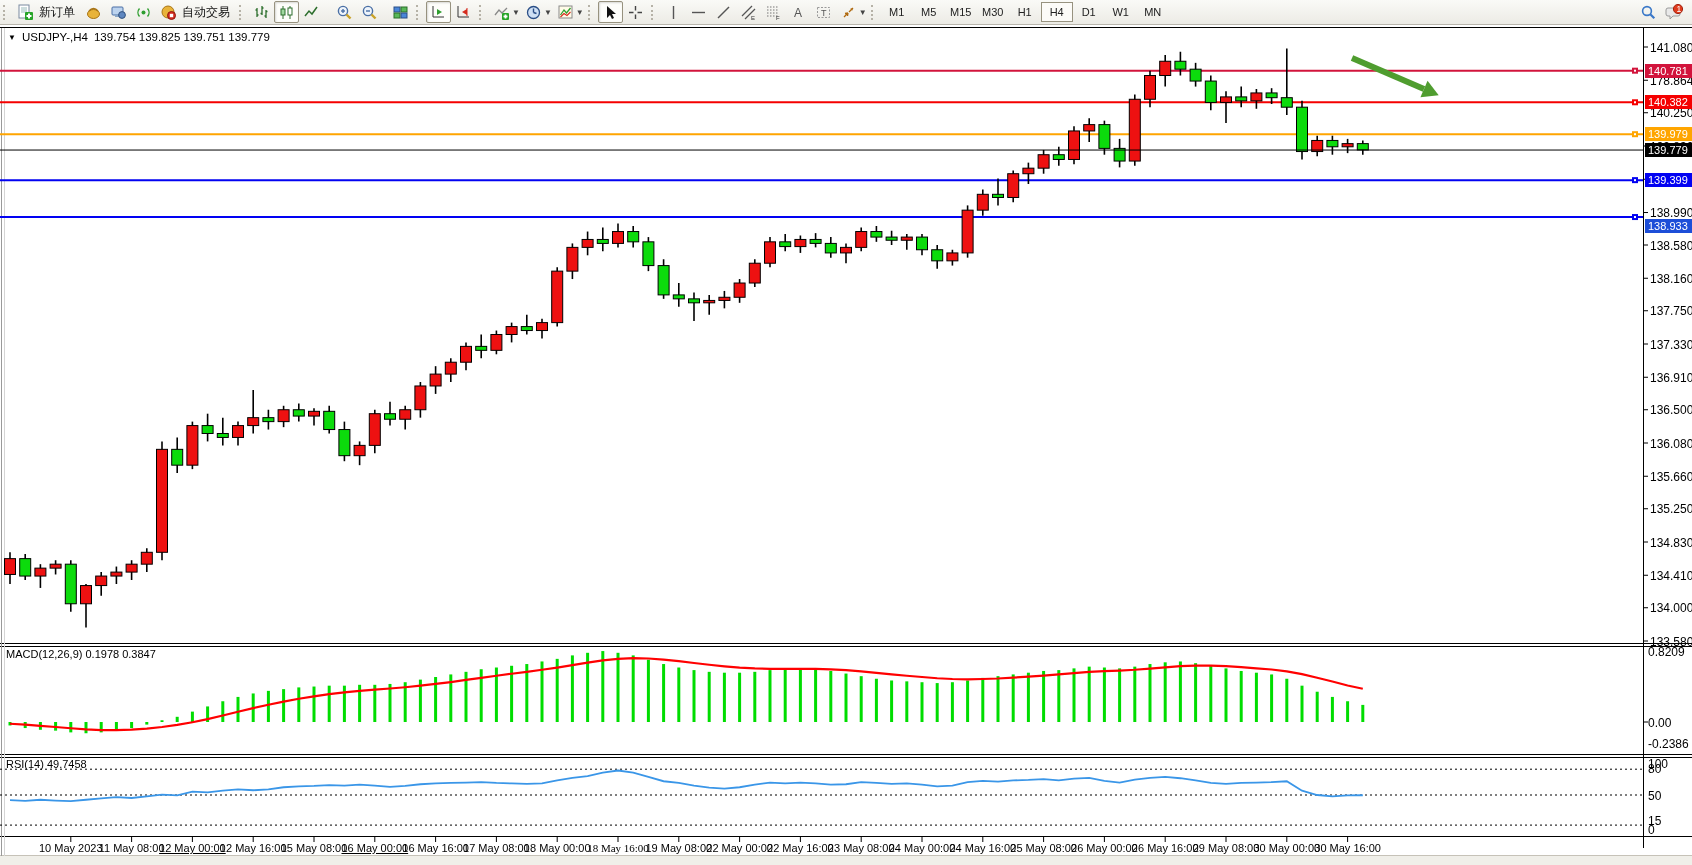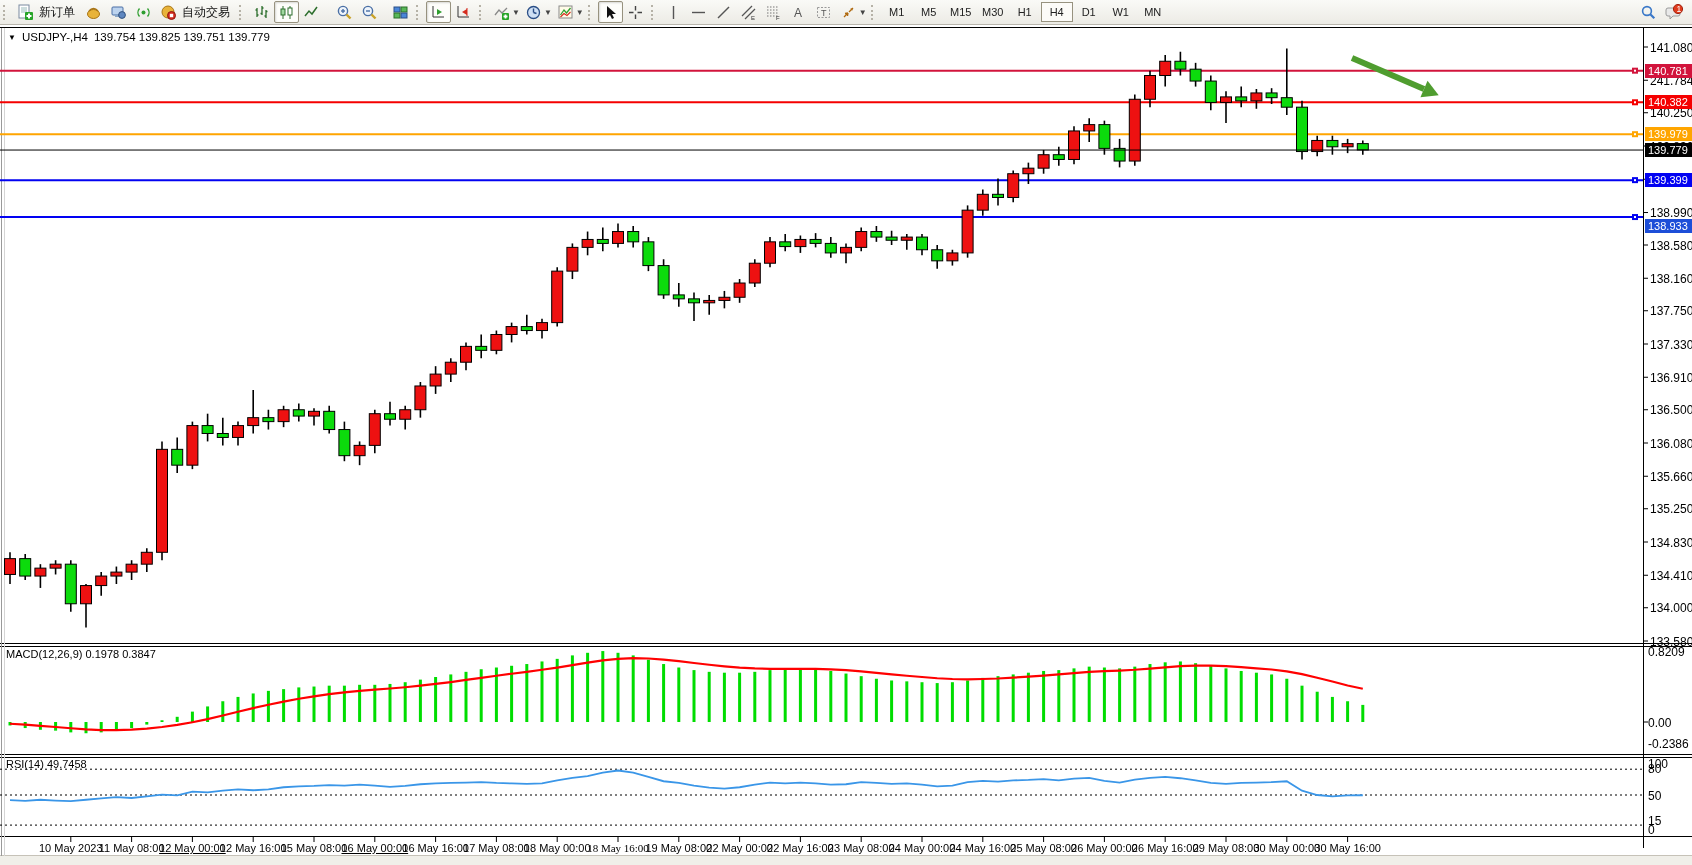--- a/index.html
+++ b/index.html
@@ -619,21 +619,21 @@
     <line x1="1043.6" y1="837" x2="1043.6" y2="842" stroke="#000"></line>
     <line x1="1104.3999999999999" y1="837" x2="1104.3999999999999" y2="842" stroke="#000"></line>
     <line x1="1165.2" y1="837" x2="1165.2" y2="842" stroke="#000"></line>
     <line x1="1226" y1="837" x2="1226" y2="842" stroke="#000"></line>
     <line x1="1286.8" y1="837" x2="1286.8" y2="842" stroke="#000"></line>
     <line x1="1347.6" y1="837" x2="1347.6" y2="842" stroke="#000"></line>
   </svg>
 
 <div id="labels">
     <div class="alabel" style="left:1650px;top:40.5px">141.080</div>
-    <div class="alabel" style="left:1650px;top:73.76400000000126px">241.784</div>
+    <div class="alabel" style="left:1650px;top:73.76400000000126px">178.864</div>
     <div class="alabel" style="left:1650px;top:106.236000000001px">140.250</div>
     <div class="alabel" style="left:1650px;top:139.5px">139.830</div>
     <div class="alabel" style="left:1650px;top:172.76400000000126px">139.410</div>
     <div class="alabel" style="left:1650px;top:206.02800000000028px">138.990</div>
     <div class="alabel" style="left:1650px;top:238.5px">138.580</div>
     <div class="alabel" style="left:1650px;top:271.76400000000126px">138.160</div>
     <div class="alabel" style="left:1650px;top:304.236000000001px">137.750</div>
     <div class="alabel" style="left:1650px;top:337.5px">137.330</div>
     <div class="alabel" style="left:1650px;top:370.76400000000126px">136.910</div>
     <div class="alabel" style="left:1650px;top:403.236000000001px">136.500</div>

